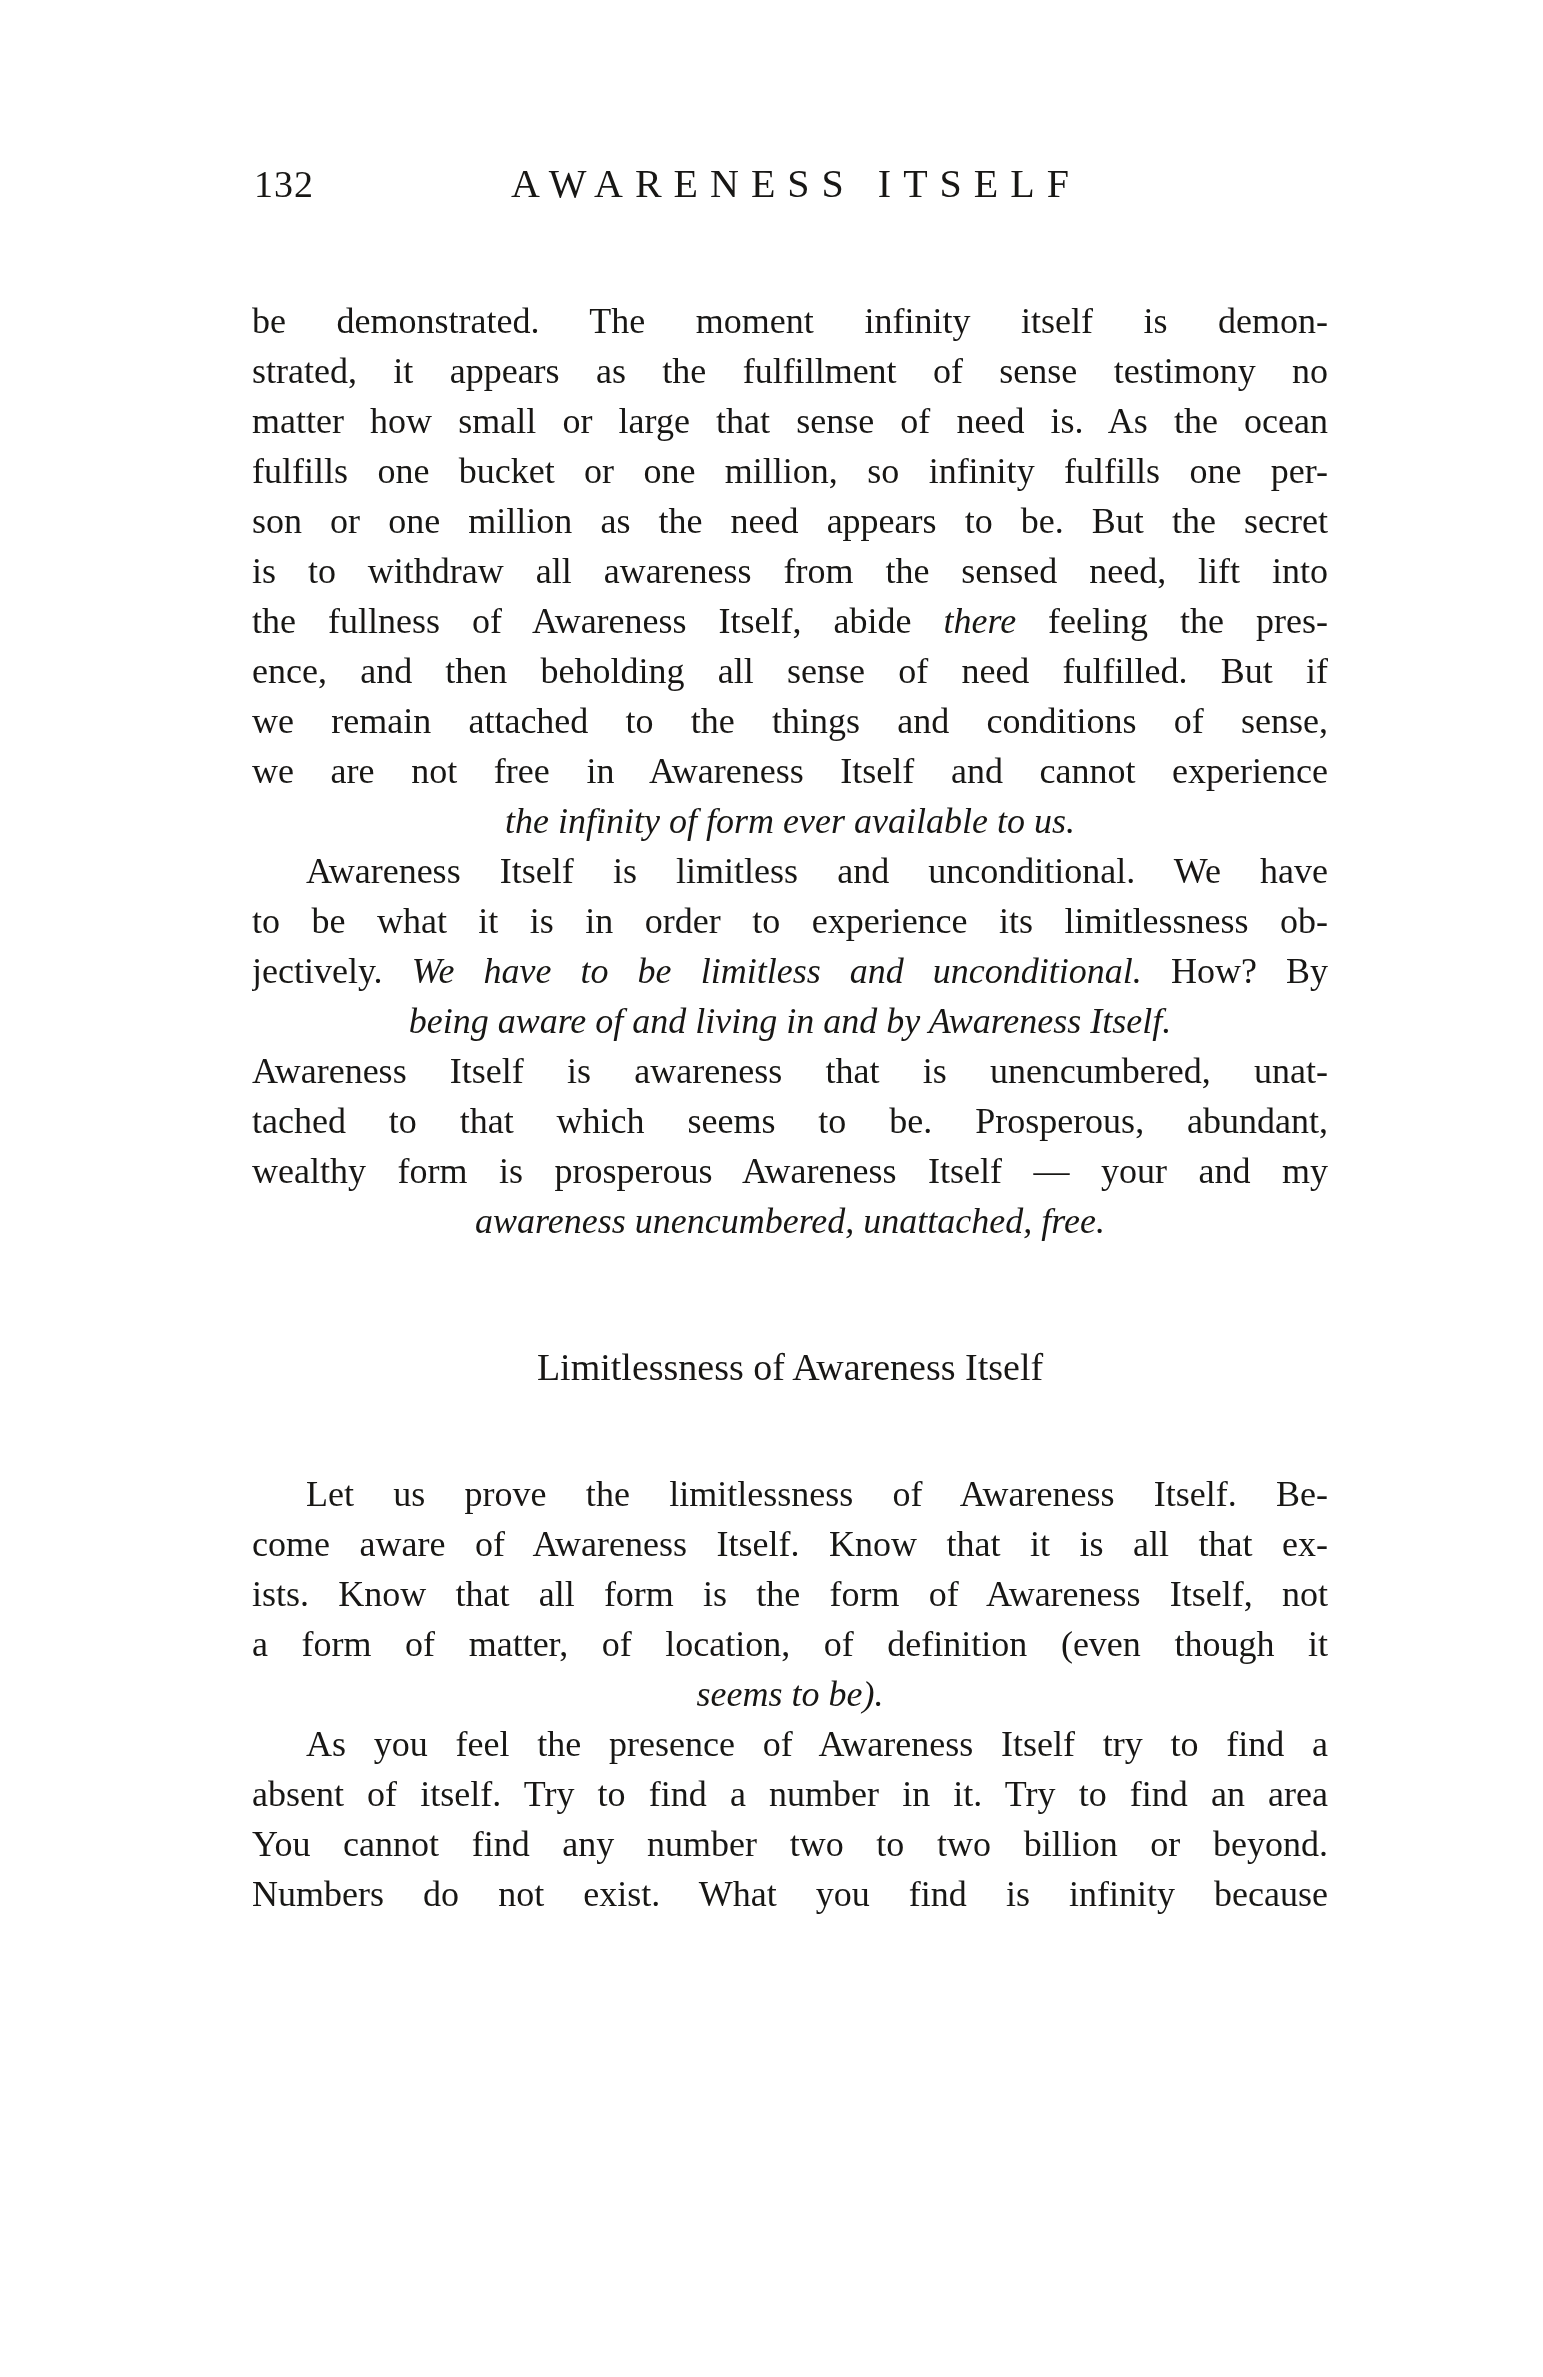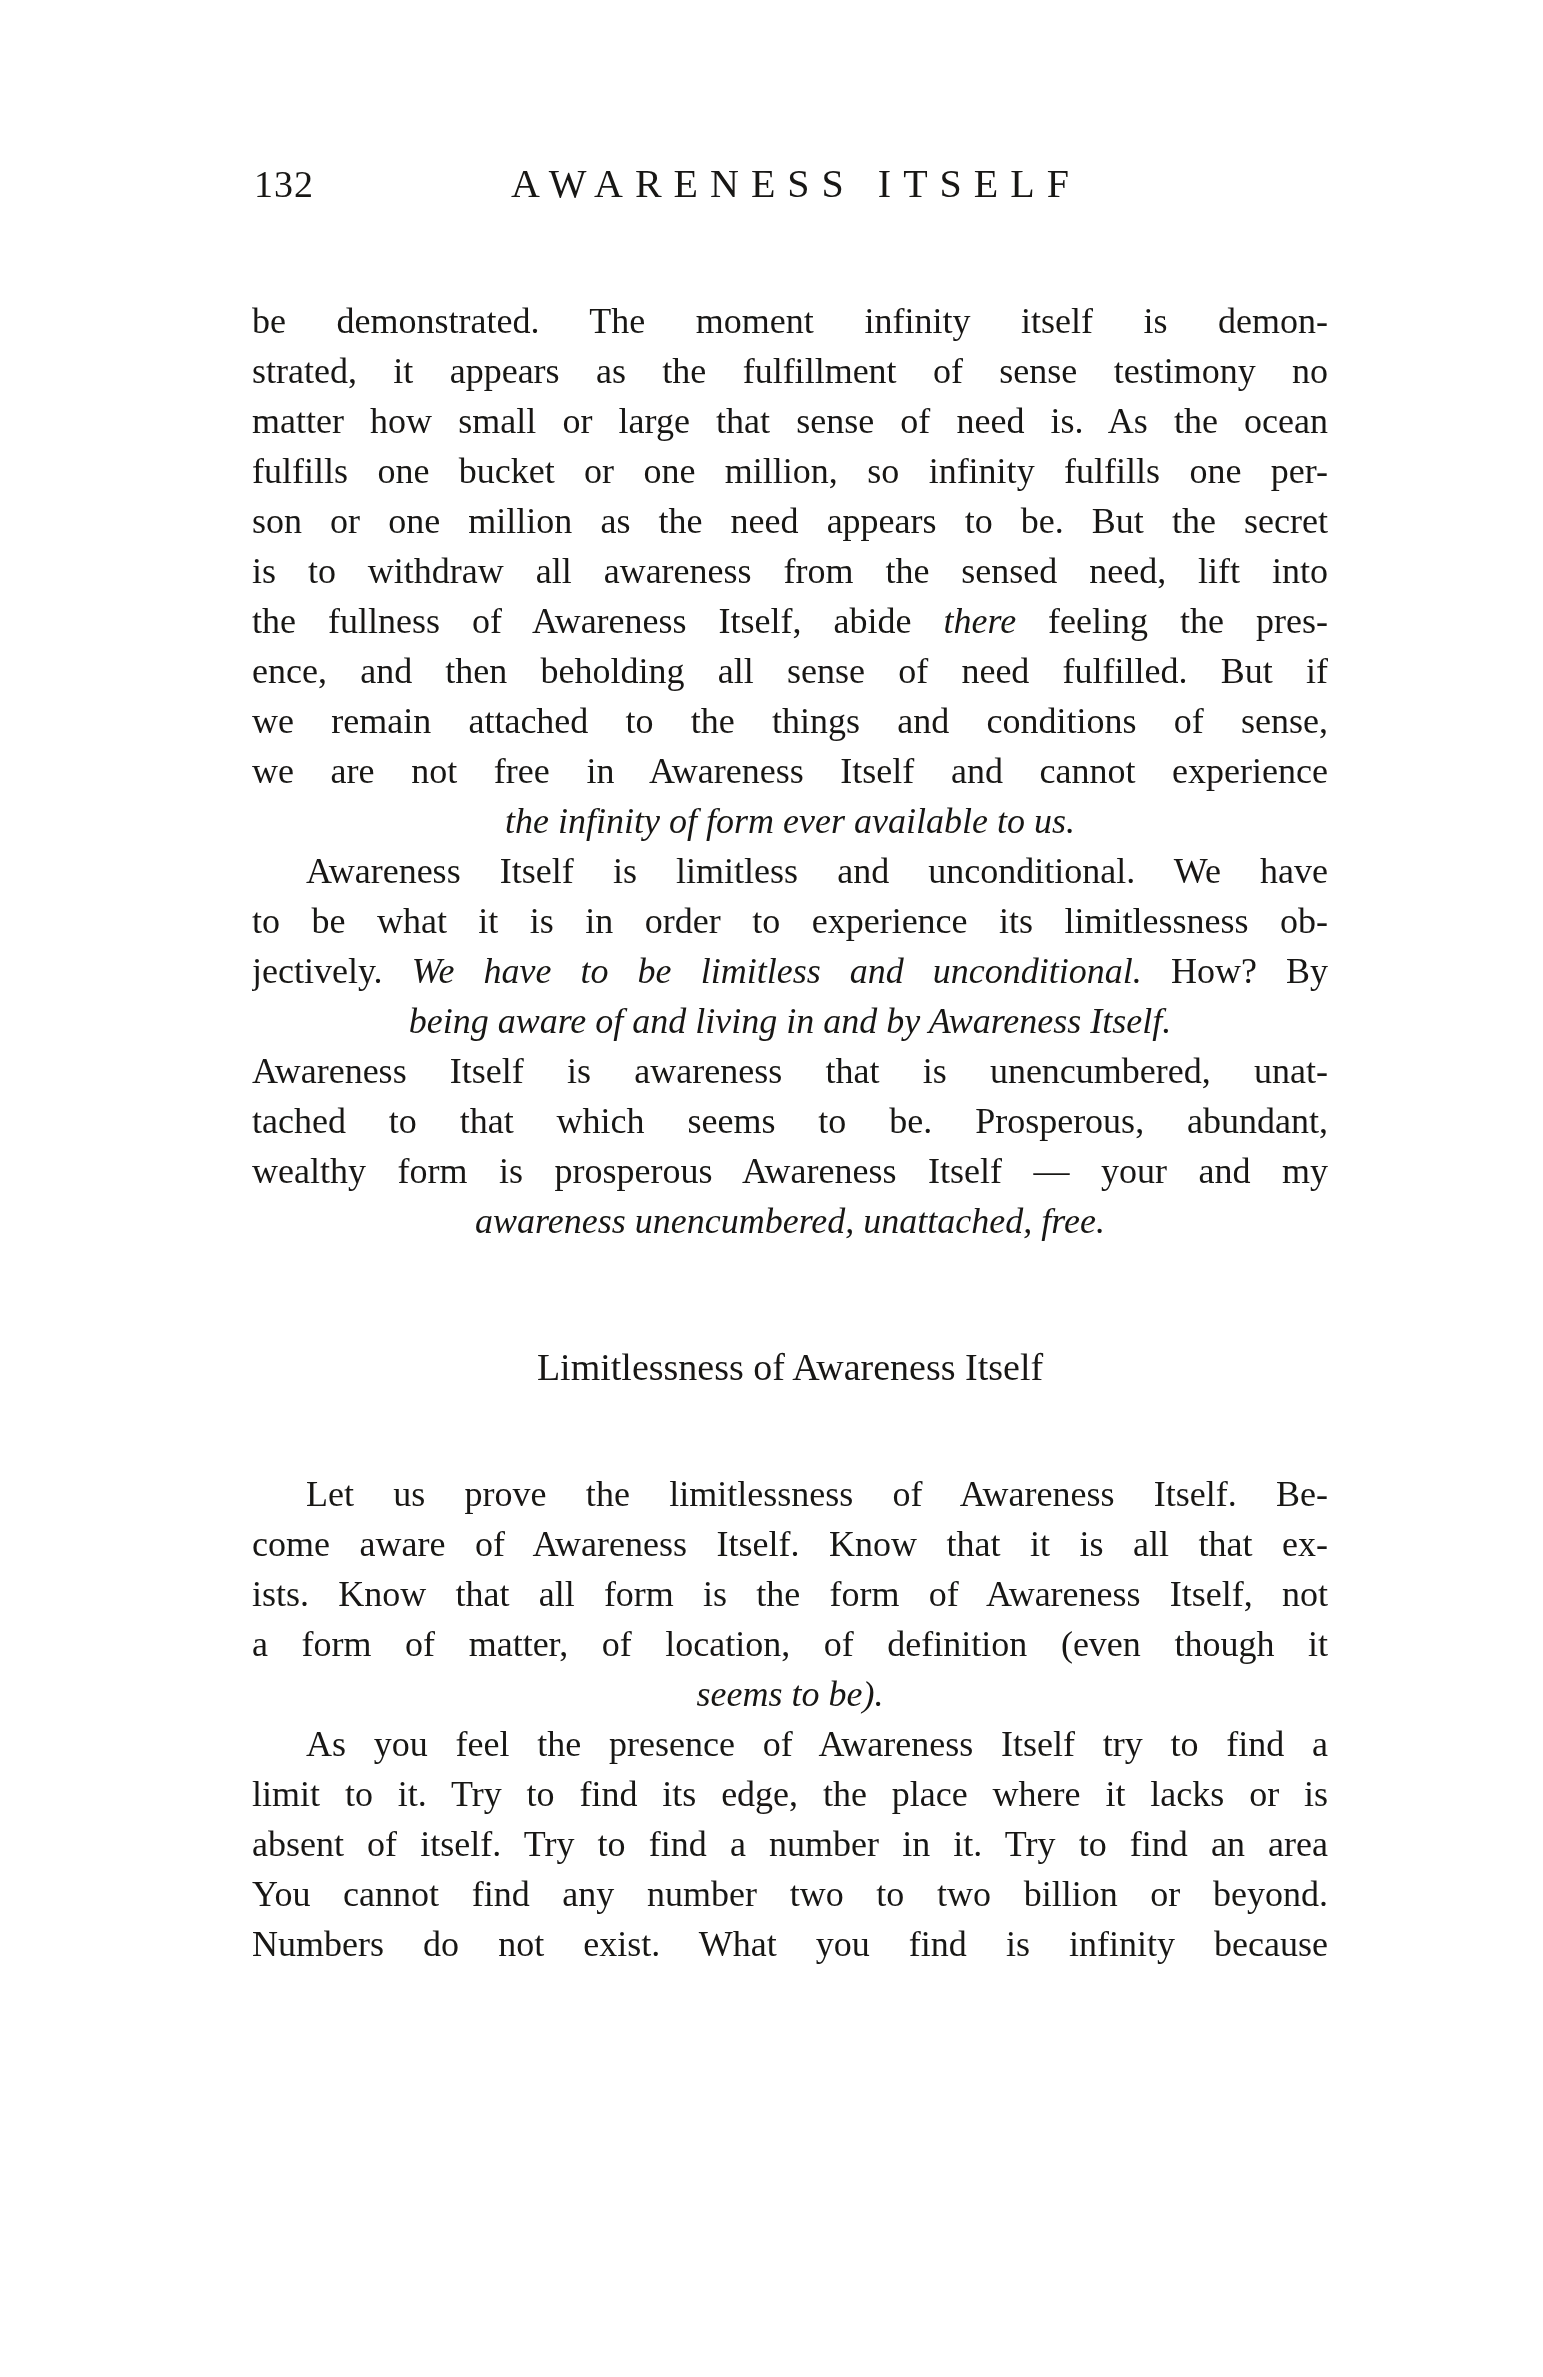--- a/index.html
+++ b/index.html
@@ -114,20 +114,19 @@
       <div class="section-heading">Limitlessness of Awareness Itself</div>
       <div class="para">
         <div class="line indent"><span>Let us prove the limitlessness of Awareness Itself. Be-</span></div>
         <div class="line"><span>come aware of Awareness Itself. Know that it is all that ex-</span></div>
         <div class="line"><span>ists. Know that all form is the form of Awareness Itself, not</span></div>
         <div class="line"><span>a form of matter, of location, of definition (even though it</span></div>
         <div class="line end"><span>seems to be).</span></div>
       </div>
       <div class="para">
         <div class="line indent"><span>As you feel the presence of Awareness Itself try to find a</span></div>
-        <div class="line"><span>limit to it. Try to find its edge, the place where it lacks or is</span></div>
         <div class="line"><span>absent of itself. Try to find a number in it. Try to find an area</span></div>
         <div class="line"><span>You cannot find any number two to two billion or beyond.</span></div>
         <div class="line"><span>Numbers do not exist. What you find is infinity because</span></div>
       </div>
     </main>
 </div>
 
 
 </body></html>

